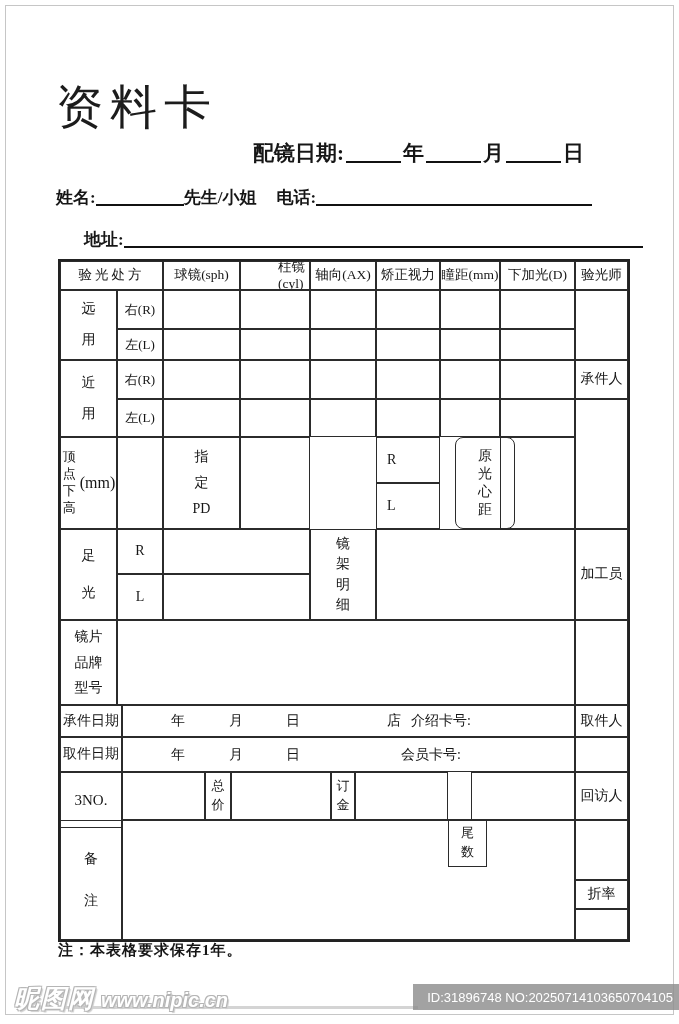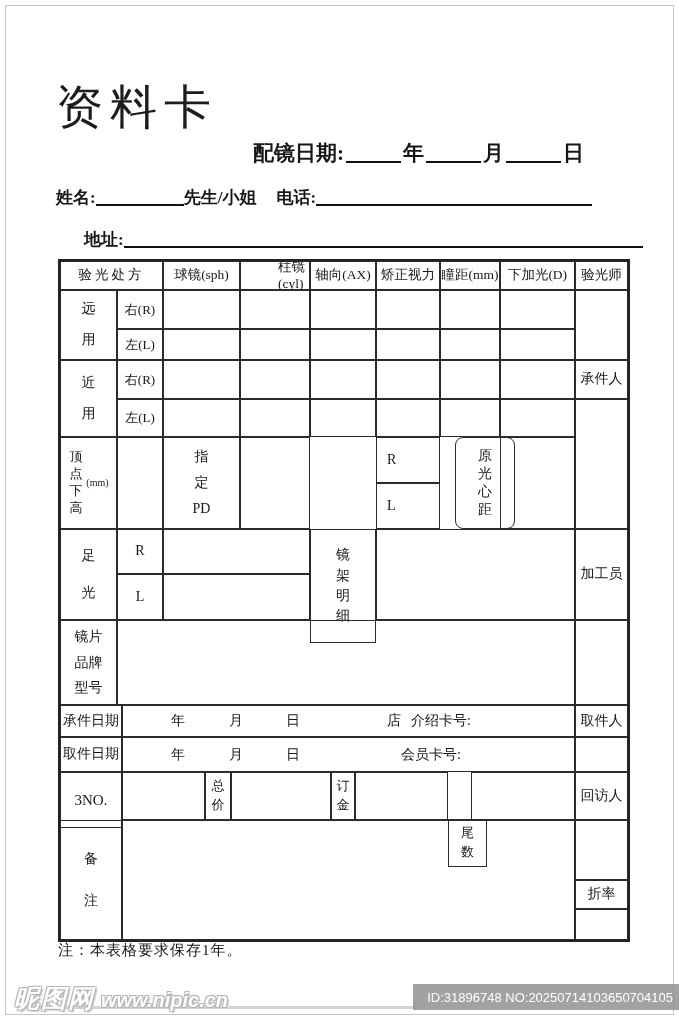--- a/index.html
+++ b/index.html
@@ -30,25 +30,25 @@
     border:2px solid #222;box-sizing:content-box;}
   .cell{position:absolute;border:1px solid #2b2b2b;box-sizing:border-box;
     display:flex;align-items:center;justify-content:center;
     font-size:14px;line-height:1.2;overflow:hidden;}
   .hdr{letter-spacing:0px;font-size:13.5px;}
   .v{width:1.15em;word-break:break-all;text-align:center;}
   .lh26{line-height:2.6;} .lh22{line-height:2.2;} .lh30{line-height:3.0;}
   .lh13{line-height:1.3;} .lh14{line-height:1.45;}
   .lines{text-align:center;}
   .lines span{display:block;line-height:1.85;}
-  .unit{font-size:10px;margin-left:3px;}
+  .unit{font-size:16px;margin-left:3px;}
   .pos{position:absolute;top:50%;transform:translateY(-50%);white-space:nowrap;}
   .small13{font-size:13px;}
   
-  .footnote{position:absolute;left:58px;top:941px;font-size:15px;letter-spacing:1px;}
+  .footnote{position:absolute;left:58px;top:941px;font-size:15px;letter-spacing:1px;font-weight:bold;}
   .wm-logo{position:absolute;left:14px;top:982px;white-space:nowrap;
     font-family:"Liberation Sans","DejaVu Sans",sans-serif;
     font-weight:bold;font-style:italic;color:#ffffff;
     text-shadow:-1px -1px 0 #b5b5b5,1px -1px 0 #b5b5b5,-1px 1px 0 #b5b5b5,1px 1px 0 #b5b5b5,2px 2px 1px #cfcfcf;}
   .wm-logo .cn{font-size:25px;letter-spacing:2px;}
   .wm-logo .en{font-size:20px;margin-left:6px;}
   .wm-line{position:absolute;left:30px;top:1006px;width:388px;height:3px;background:#d4d4d4;}
   .wm-bar{position:absolute;left:413px;top:984px;width:266px;height:26px;
     background:rgba(142,142,142,0.82);display:flex;align-items:center;justify-content:flex-end;
     padding-right:6px;box-sizing:border-box;
@@ -141,21 +141,21 @@
     </div>
   <div class="cell" style="left:440px;top:176px;width:75px;height:92px;"></div>
 
   <div class="cell" style="left:0;top:268px;width:57px;height:91px;">
       <div class="v lh26">足光</div>
     </div>
   <div class="cell" style="left:57px;top:268px;width:46px;height:45px;">R</div>
   <div class="cell" style="left:57px;top:313px;width:46px;height:46px;">L</div>
   <div class="cell" style="left:103px;top:268px;width:147px;height:45px;"></div>
   <div class="cell" style="left:103px;top:313px;width:147px;height:46px;"></div>
-  <div class="cell" style="left:250px;top:268px;width:66px;height:114px;">
+  <div class="cell" style="left:250px;top:268px;width:66px;height:91px;">
       <div class="v lh14">镜架明细</div>
     </div>
   <div class="cell" style="left:316px;top:268px;width:199px;height:91px;"></div>
   <div class="cell" style="left:0;top:359px;width:57px;height:85px;">
       <div class="lines">
         <span>镜片</span>
         <span>品牌</span>
         <span>型号</span>
       </div>
     </div>

